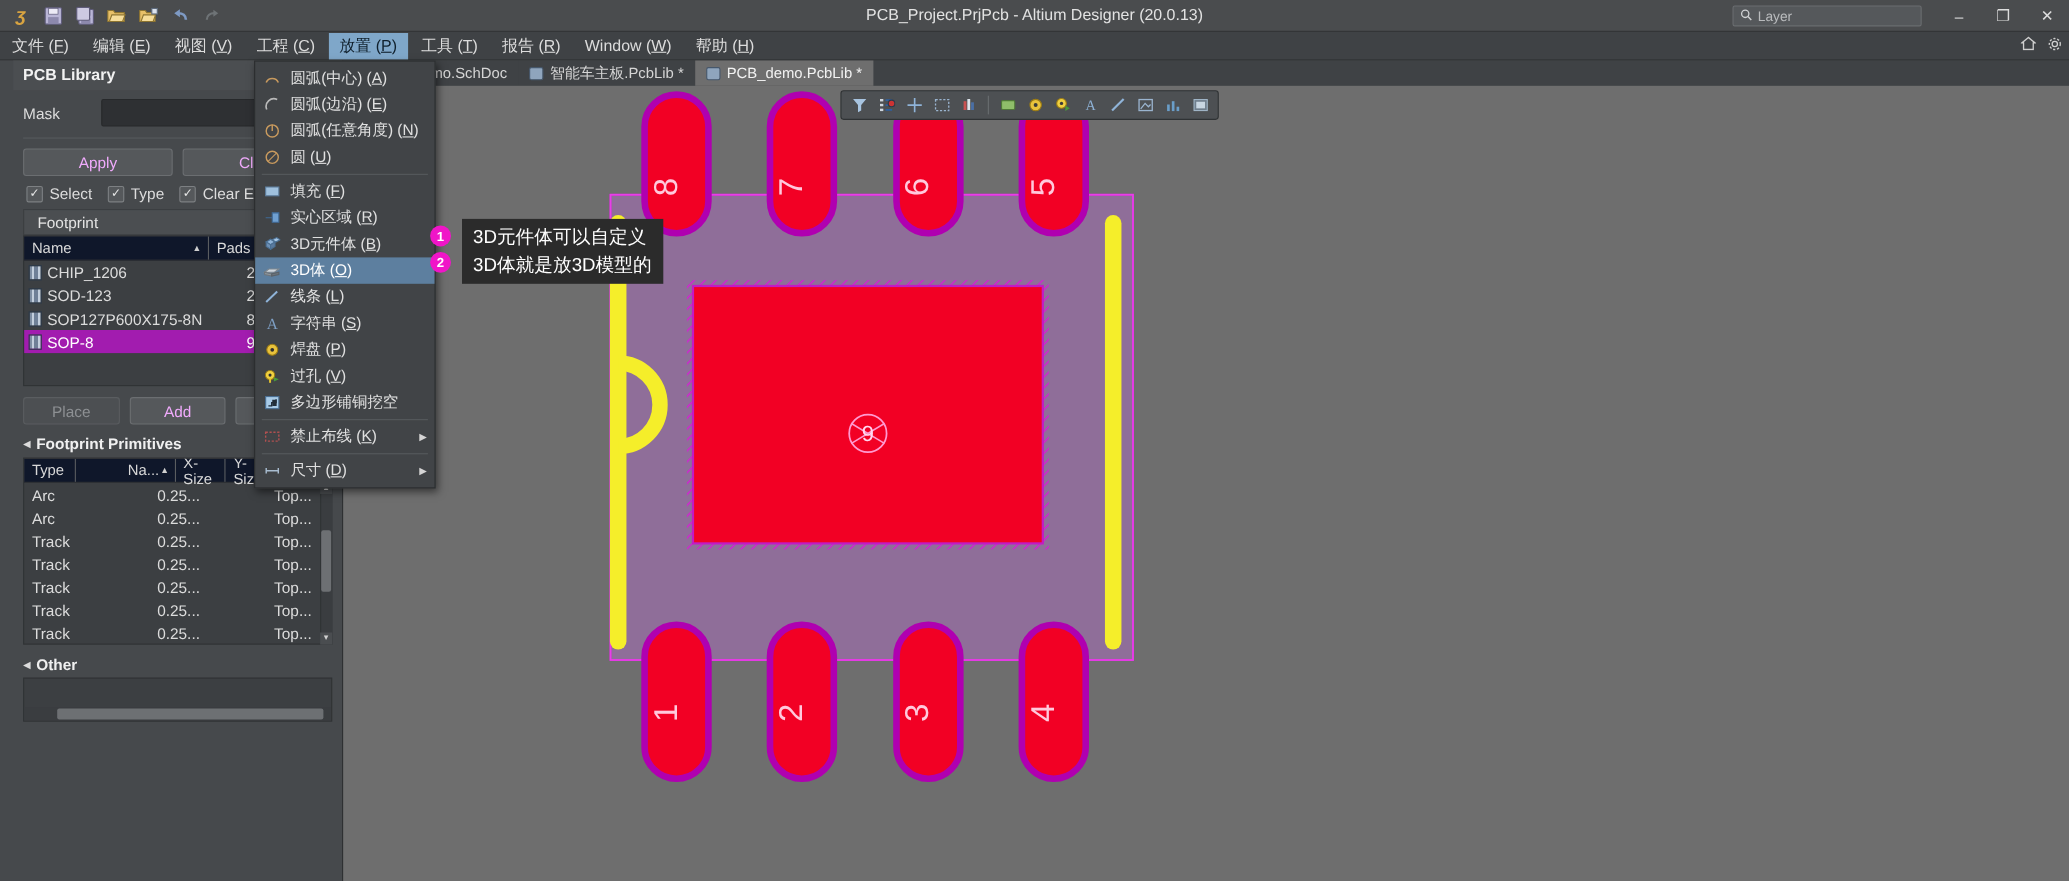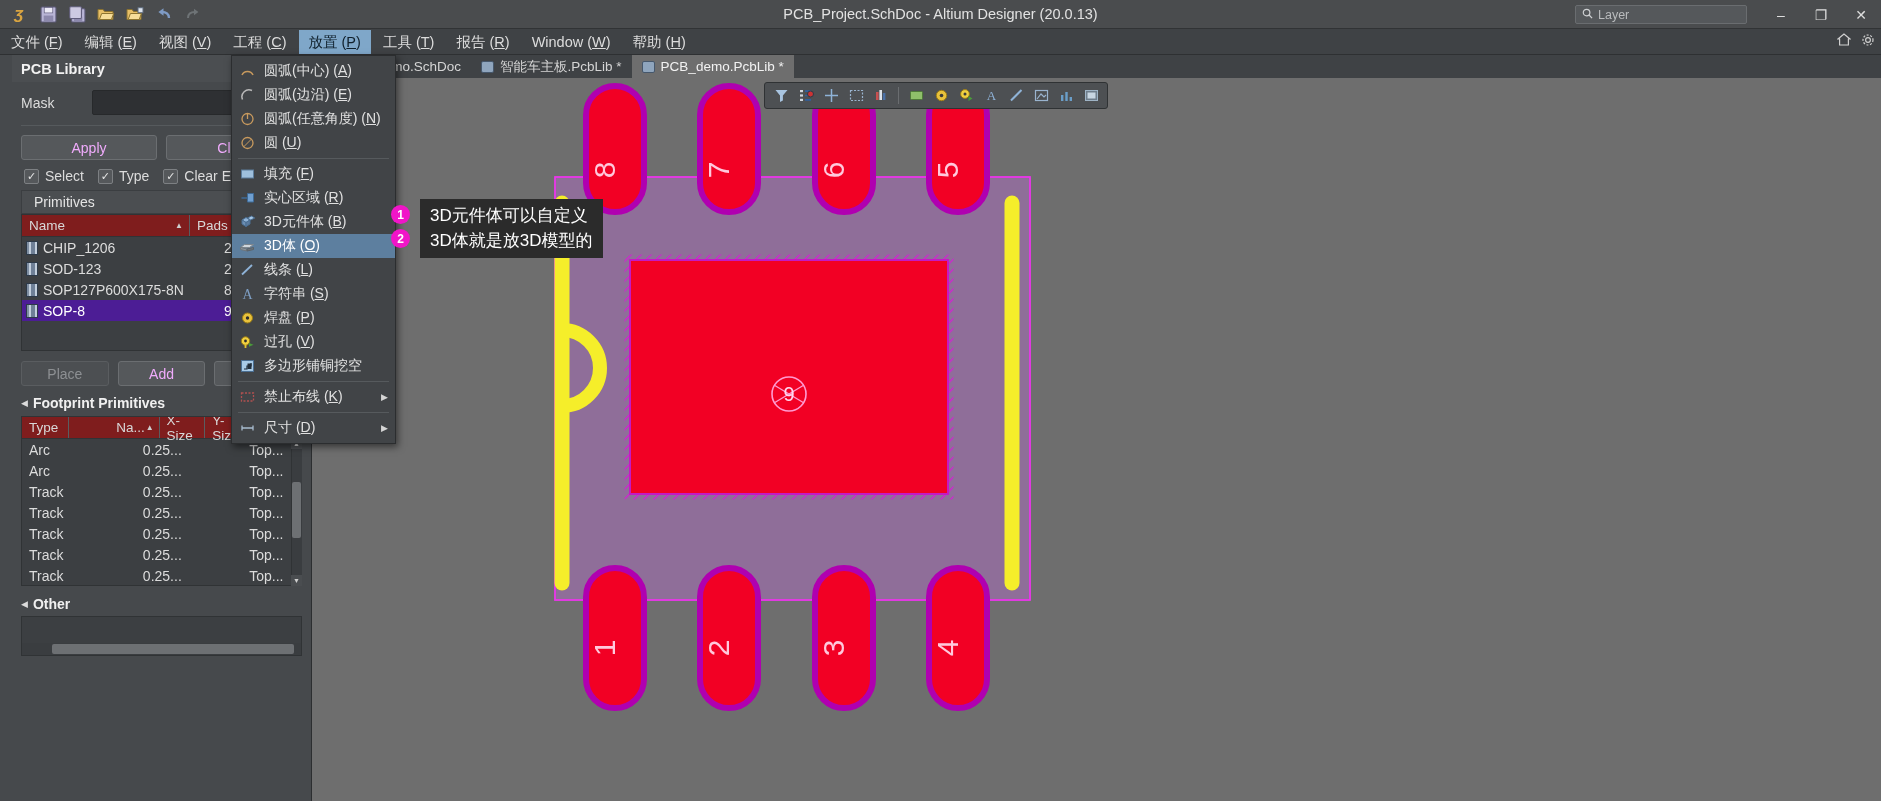--- a/index.html
+++ b/index.html
@@ -80,27 +80,27 @@
     width:15px; height:15px; background:#55585b; border:1px solid #7d8083;
     border-radius:2px; display:flex; align-items:center; justify-content:center;
     font-size:11px; color:#e6e6e6; line-height:1;
   }
   .group-head{
     margin:0 9px; height:24px; background:#4b4e51; border:1px solid #3b3e41;
     display:flex; align-items:center; padding-left:12px; font-size:14px; color:#e4e4e4;
   }
   .tbl{ margin:0 9px; background:#3c3f42; border:1px solid #303335; }
   .tbl-head{
-    display:flex; height:22px; background:#7f1d1d; font-size:13.5px;
+    display:flex; height:22px; background:#0f172a; font-size:13.5px;
     color:#d8d8d8; align-items:center; border-bottom:1px solid #313336;
   }
   .th{ padding-left:7px; border-right:1px solid #5a5d60; height:100%;
        display:flex; align-items:center; }
   .tr{ display:flex; height:21px; align-items:center; font-size:14px; color:#dcdcdc; }
-  .tr.sel{ background:#4c1d95; color:#ffffff; }
+  .tr.sel{ background:#a21caf; color:#ffffff; }
   .td{ padding-left:7px; overflow:hidden; white-space:nowrap; }
   .fp-ico{
     width:12px; height:14px; margin:0 5px 0 4px;
     background:linear-gradient(90deg,#7f8fa3 0 2px,#c3cfdd 2px 4px,#6f8097 4px 8px,#c3cfdd 8px 10px,#7f8fa3 10px 12px);
     border:1px solid #2d3a49; flex:none;
   }
   .list-empty{ height:42px; }
   .place-row{ display:flex; gap:9px; padding:10px 9px 0 9px; }
   .section-head{
     padding:9px 9px 5px 9px; font-weight:bold; font-size:14px; color:#f0f0f0;
@@ -227,21 +227,21 @@
             <path d="M8.5 2.3L3.4 6l5.1 3.7z" fill="#7e9ac4"></path>
           </svg>
       </div>
       <div class="tb-ico">
         <svg width="18" height="16" viewBox="0 0 18 16">
             <path d="M4 12c0-4 3-6 7-6" stroke="#6e7376" stroke-width="2" fill="none"></path>
             <path d="M10 2.8l4.4 3.2-4.4 3.2z" fill="#6e7376"></path>
           </svg>
       </div>
     </div>
-    <div class="tb-title">PCB_Project.SchDoc - Altium Designer (20.0.13)</div>
+    <div class="tb-title">PCB_Project.PrjPcb - Altium Designer (20.0.13)</div>
     <div class="tb-right">
       <div class="searchbox">
         <span>
           <svg width="11" height="11" viewBox="0 0 12 12">
               <circle cx="5" cy="5" r="3.6" fill="none" stroke="#cfd1d3" stroke-width="1.3"></circle>
               <line x1="7.7" y1="7.7" x2="11" y2="11" stroke="#cfd1d3" stroke-width="1.4"></line>
             </svg>
         </span>
         <span>Layer</span>
       </div>
@@ -299,21 +299,21 @@
       <label class="chk">
         <span class="chkbox">✓</span>
         <span>Type</span>
       </label>
       <label class="chk">
         <span class="chkbox">✓</span>
         <span>Clear Existing</span>
       </label>
     </div>
 
-    <div class="group-head">Primitives</div>
+    <div class="group-head">Footprint</div>
 
     <div class="tbl" style="height:137px;">
       <div class="tbl-head">
         <div class="th" style="width:168px;">
           <span>Name</span>
           <span style="margin-left:auto;margin-right:6px;font-size:8px;color:#cfcfcf;">▲</span>
         </div>
         <div class="th" style="width:80px;border-right:none;">Pads</div>
       </div>
       <div id="fp-rows">

